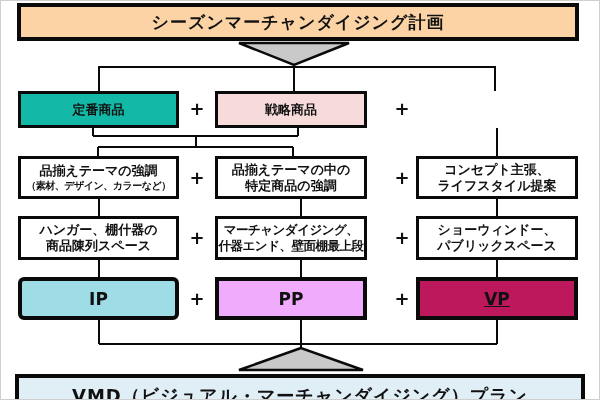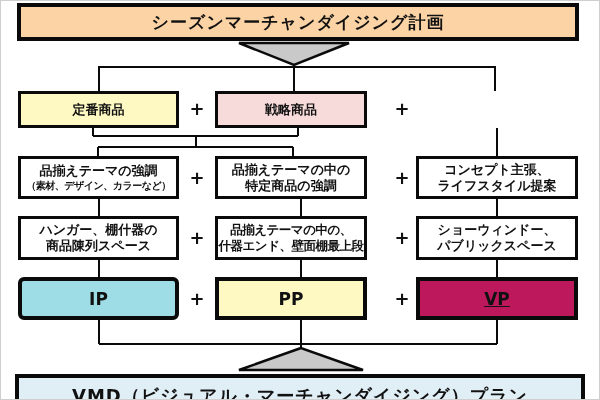--- a/index.html
+++ b/index.html
@@ -22,25 +22,25 @@
     display:flex;flex-direction:column;align-items:center;justify-content:center;
     text-align:center;font-weight:bold;font-size:13px;line-height:16px;
   }
   .c1{left:17px;width:161px;}
   .c2{left:214px;width:152px;}
   .c3{left:415px;width:162px;}
   .r1{top:90px;height:37px;}
   .r2{top:155px;height:43px;}
   .r3{top:215px;height:44px;}
   .r4{top:276px;height:43px;border-width:4px;font-size:17px;font-weight:600;}
-  .r1.c1{background:#fef9c3;}
+  .r1.c1{background:#14b8a6;}
   .r1.c2{background:#f7dada;}
   .r1.c3{background:#fafacd;line-height:15px;}
   .r4.c1{background:#9edce6;border-radius:6px;}
-  .r4.c2{background:#fef9c3;}
+  .r4.c2{background:#f0abfc;}
   .r4.c3{background:#be185d;text-decoration:underline;}
   .tight{font-size:12.5px;letter-spacing:-0.5px;}
   .l2.sub{font-size:10px;line-height:13px;letter-spacing:-0.5px;}
   .l2:empty{display:none;}
   .plus{
     position:absolute;width:22px;text-align:center;font-weight:bold;font-size:18px;
     transform:translateY(-11px);line-height:22px;
   }
   .px1{left:185px;} .px2{left:390px;}
   svg.wires{position:absolute;left:0;top:0;}
@@ -100,21 +100,21 @@
     <div class="l1">コンセプト主張、</div>
     <div class="l2">ライフスタイル提案</div>
   </div>
 
   <div class="box r3 c1">
     <div class="l1">ハンガー、棚什器の</div>
     <div class="l2">商品陳列スペース</div>
   </div>
   <div class="plus px1" style="top:237px">+</div>
   <div class="box r3 c2 tight">
-    <div class="l1">品揃えテーマの中の、</div>
+    <div class="l1">マーチャンダイジング、</div>
     <div class="l2">什器エンド、壁面棚最上段</div>
   </div>
   <div class="plus px2" style="top:237px">+</div>
   <div class="box r3 c3">
     <div class="l1">ショーウィンドー、</div>
     <div class="l2">パブリックスペース</div>
   </div>
 
   <div class="box r4 c1">
     <div>IP</div>

